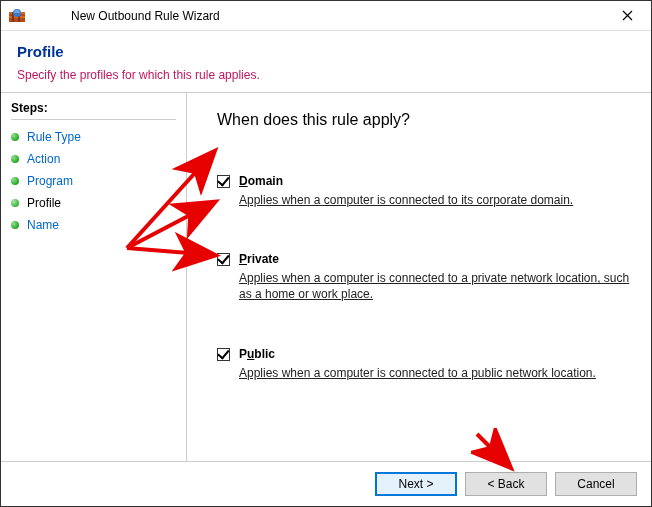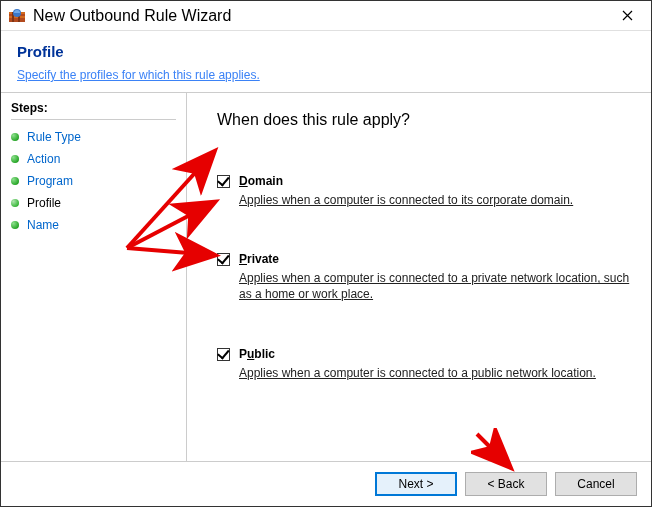--- a/index.html
+++ b/index.html
@@ -27,42 +27,42 @@
     padding: 0 4px 0 8px;
     border-bottom: 1px solid #e0e0e0;
   }
   .titlebar .app-icon {
     width: 16px; height: 16px;
     margin-right: 8px;
     flex-shrink: 0;
   }
   .titlebar .title {
     flex: 1;
-    font-size: 16px;
+    font-size: 12px;
+    margin-left: 38px;
   }
   .titlebar .close {
     width: 40px; height: 28px;
     display: flex; align-items: center; justify-content: center;
     cursor: pointer;
   }
   .header {
     padding: 12px 16px 10px 16px;
     border-bottom: 1px solid #ccc;
     background: #fff;
   }
   .header .page-title {
     font-size: 15px;
     font-weight: bold;
     color: #003399;
     margin: 0 0 8px 0;
   }
   .header .page-sub {
     font-size: 12px;
-    color: #3b82f6;
-    text-decoration: underline;
+    color: #be185d;
   }
   .body {
     flex: 1;
     display: flex;
     min-height: 0;
   }
   .sidebar {
     width: 186px;
     border-right: 1px solid #ccc;
     padding: 8px 10px;

